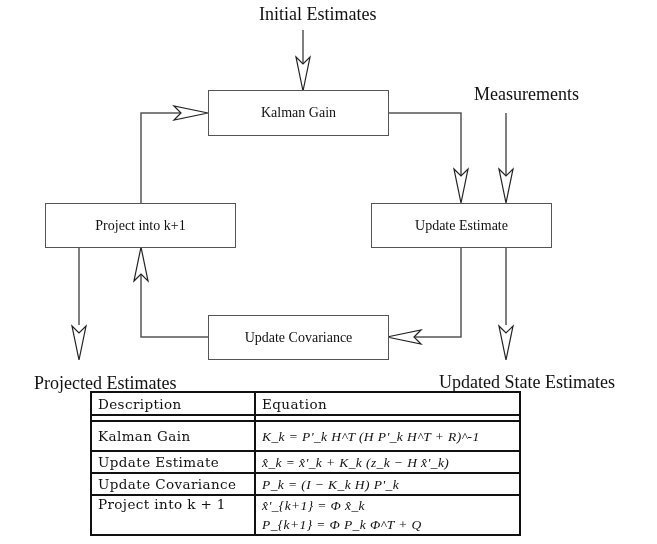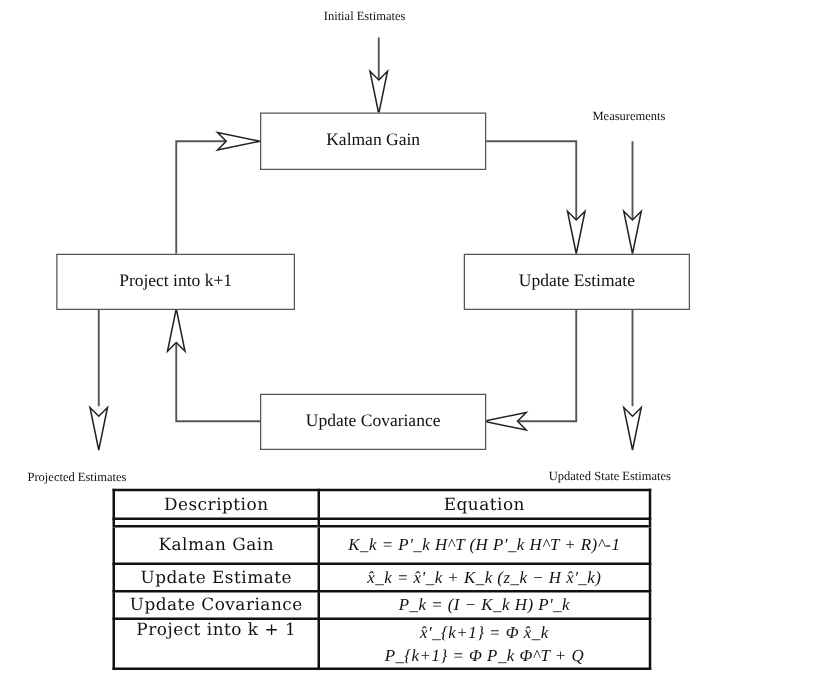--- a/index.html
+++ b/index.html
@@ -1,21 +1,21 @@
 <!DOCTYPE html>
 <html><head>
 <meta charset="utf-8">
 <style>
   html, body { margin:0; padding:0; background:#ffffff; }
   body { width:657px; height:544px; position:relative; overflow:hidden; font-family:"Liberation Serif","DejaVu Serif",serif; color:#111; }
   #diagram { position:absolute; left:0; top:0; width:657px; height:544px; }
-  .lbl { position:absolute; font-size:10px; white-space:nowrap; line-height:16px; }
+  .lbl { position:absolute; font-size:18px; white-space:nowrap; line-height:16px; }
   .box { position:absolute; border:1.5px solid #555; box-sizing:border-box; background:#fff; display:flex; align-items:center; justify-content:center; font-size:14px; }
   table.eq { position:absolute; left:90px; top:391px; border-collapse:collapse; font-family:"DejaVu Serif",serif; font-size:13.5px; }
-  table.eq td, table.eq th { border:2px solid #111; text-align:center; padding:0 6px; font-weight:normal; letter-spacing:0.4px; }
+  table.eq td, table.eq th { border:2px solid #111; text-align:left; padding:0 6px; font-weight:normal; letter-spacing:0.4px; }
   table.eq th { height:21px; }
   table.eq tr.gap td { height:4px; padding:0; border-left:2px solid #111; border-right:2px solid #111; border-top:0; border-bottom:0; }
   .c1 { width:150px; }
   .c2 { width:251px; }
   .math { font-style:italic; font-family:Liberation Serif, serif; }
   .r-kg td { height:28px; }
   .r-ue td, .r-uc td { height:20px; }
   .r-pr td { height:38px; vertical-align:top; }
   .stack div { line-height:19px; }
 </style>
@@ -48,21 +48,21 @@
     <polygon points="499,326 506,333 513,326 506,360"></polygon>
     <polygon points="72,326 79,333 86,326 79,360"></polygon>
     <polygon points="174,106 181,113 174,120 208,113"></polygon>
     <polygon points="421,330 414,337 421,344 387,337"></polygon>
     <polygon points="134,281 141,274 148,281 141,247"></polygon>
   </g>
 </svg>
 
 <div class="lbl" style="left:259px; top:6px;">Initial Estimates</div>
 <div class="lbl" style="left:474px; top:86px;">Measurements</div>
-<div class="lbl" style="left:22px; top:375px;">Projected Estimates</div>
+<div class="lbl" style="left:34px; top:375px;">Projected Estimates</div>
 <div class="lbl" style="left:439px; top:374px;">Updated State Estimates</div>
 
 <div class="box" style="left:208px; top:90px; width:181px; height:46px;">
     <span>Kalman Gain</span>
   </div>
 <div class="box" style="left:371px; top:203px; width:181px; height:45px;">
     <span>Update Estimate</span>
   </div>
 <div class="box" style="left:45px; top:203px; width:191px; height:45px;">
     <span>Project into k+1</span>

